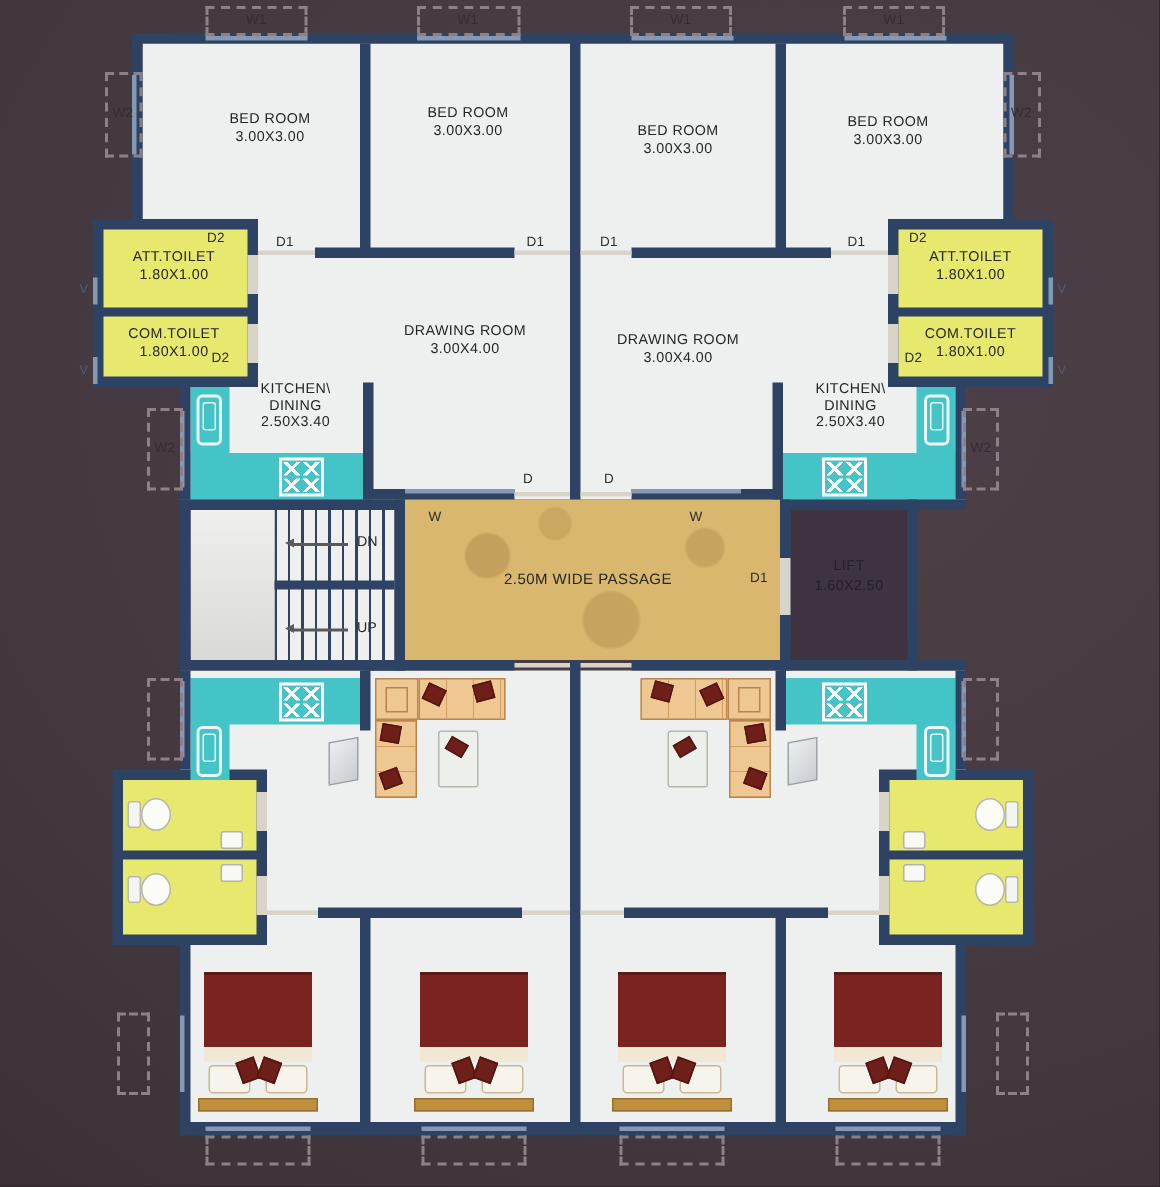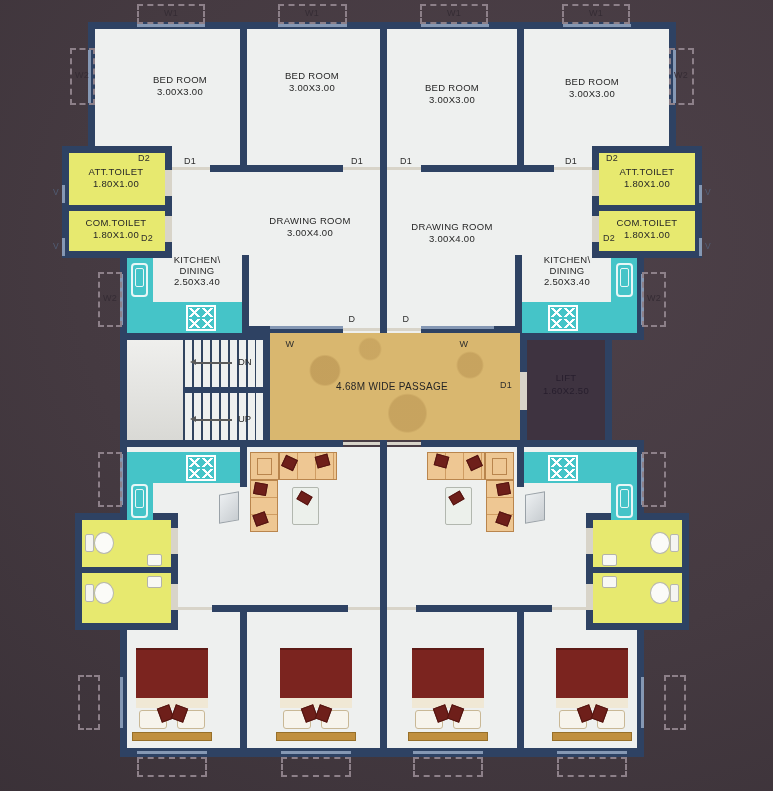--- a/index.html
+++ b/index.html
@@ -325,21 +325,21 @@
 
   <div class="t" style="left:116px;top:166px">ATT.TOILET</div>
   <div class="t" style="left:116px;top:178px">1.80X1.00</div>
   <div class="t" style="left:116px;top:217px">COM.TOILET</div>
   <div class="t" style="left:116px;top:229px">1.80X1.00</div>
   <div class="t" style="left:647px;top:166px">ATT.TOILET</div>
   <div class="t" style="left:647px;top:178px">1.80X1.00</div>
   <div class="t" style="left:647px;top:217px">COM.TOILET</div>
   <div class="t" style="left:647px;top:229px">1.80X1.00</div>
 
-  <div class="t" style="left:392px;top:381px;font-size:10px">4.68M WIDE PASSAGE</div>
+  <div class="t" style="left:392px;top:381px;font-size:10px">2.50M WIDE PASSAGE</div>
   <div class="t liftxt" style="left:566px;top:372px;color:#271e2d">LIFT</div>
   <div class="t liftxt" style="left:566px;top:385px;color:#271e2d">1.60X2.50</div>
 
   <div class="tl" style="left:238px;top:356px">DN</div>
   <div class="tl" style="left:238px;top:413px">UP</div>
 
   <div class="t mk" style="left:190px;top:156px">D1</div>
   <div class="t mk" style="left:357px;top:156px">D1</div>
   <div class="t mk" style="left:406px;top:156px">D1</div>
   <div class="t mk" style="left:571px;top:156px">D1</div>

